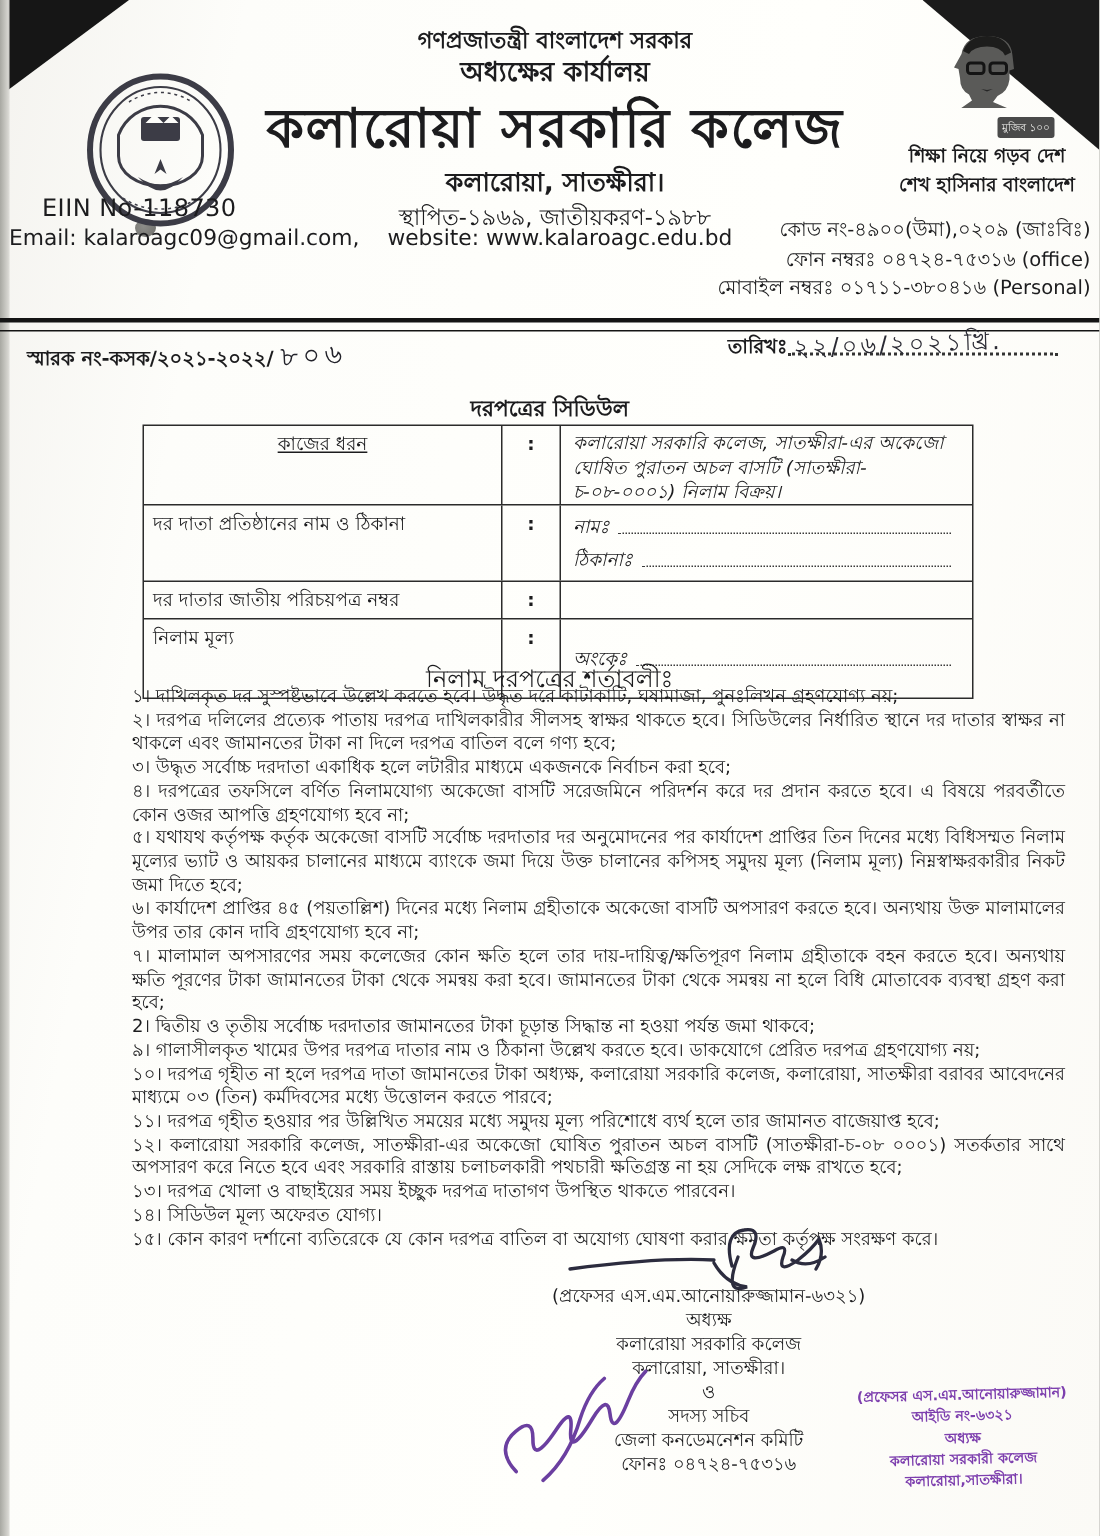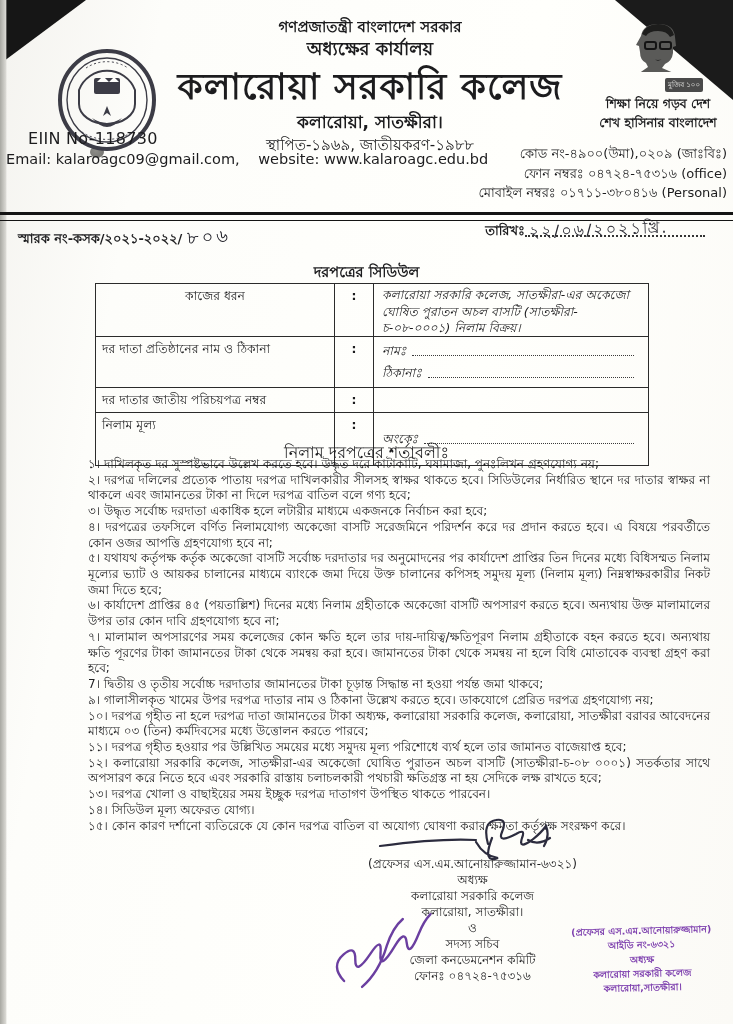--- a/index.html
+++ b/index.html
@@ -53,21 +53,21 @@
   .date-hand{position:absolute;left:4px;top:-18px;font-weight:normal;
     font-size:16px;letter-spacing:2px;transform:rotate(-2deg);color:#2a2a33;white-space:nowrap;}
   
   .sched-title{left:0;width:733px;top:261px;text-align:center;
     font-size:14.5px;font-weight:bold;}
   .sched-table{left:95px;top:283px;width:552px;border:1.6px solid #2b2b2b;}
   .trow{display:flex;border-bottom:1px solid #2b2b2b;}
   .trow:last-child{border-bottom:none;}
   .tcell{font-size:12.3px;line-height:1.35;}
   .lbl{width:238px;padding:4px 6px;box-sizing:border-box;}
-  .lbl.center{text-align:center;}
+  .lbl.center{text-align:center;text-decoration:underline;}
   .sep{width:38px;border-left:1px solid #2b2b2b;border-right:1px solid #2b2b2b;
     text-align:center;padding-top:4px;font-weight:bold;}
   .val{flex:1;padding:3px 8px;box-sizing:border-box;display:flex;
     flex-direction:column;justify-content:space-around;font-style:italic;}
   .dotline{display:flex;align-items:flex-end;}
   .dotfill{flex:1;border-bottom:1.8px dotted #3a3a3a;margin:0 6px 3px 6px;height:1px;}
   
   .terms-head{left:0;width:733px;top:440px;text-align:center;
     font-size:16px;font-weight:normal;}
   .terms{left:88px;top:457px;width:622px;}
@@ -193,21 +193,21 @@
 
   <div class="abs terms-head">নিলাম দরপত্রের শর্তাবলীঃ</div>
   <div class="abs terms">
     <p>১। দাখিলকৃত দর সুস্পষ্টভাবে উল্লেখ করতে হবে। উদ্ধৃত দরে কাটাকাটি, ঘষামাজা, পুনঃলিখন গ্রহণযোগ্য নয়;</p>
     <p>২। দরপত্র দলিলের প্রত্যেক পাতায় দরপত্র দাখিলকারীর সীলসহ স্বাক্ষর থাকতে হবে। সিডিউলের নির্ধারিত স্থানে দর দাতার স্বাক্ষর না থাকলে এবং জামানতের টাকা না দিলে দরপত্র বাতিল বলে গণ্য হবে;</p>
     <p>৩। উদ্ধৃত সর্বোচ্চ দরদাতা একাধিক হলে লটারীর মাধ্যমে একজনকে নির্বাচন করা হবে;</p>
     <p>৪। দরপত্রের তফসিলে বর্ণিত নিলামযোগ্য অকেজো বাসটি সরেজমিনে পরিদর্শন করে দর প্রদান করতে হবে। এ বিষয়ে পরবর্তীতে কোন ওজর আপত্তি গ্রহণযোগ্য হবে না;</p>
     <p>৫। যথাযথ কর্তৃপক্ষ কর্তৃক অকেজো বাসটি সর্বোচ্চ দরদাতার দর অনুমোদনের পর কার্যাদেশ প্রাপ্তির তিন দিনের মধ্যে বিধিসম্মত নিলাম মূল্যের ভ্যাট ও আয়কর চালানের মাধ্যমে ব্যাংকে জমা দিয়ে উক্ত চালানের কপিসহ সমুদয় মূল্য (নিলাম মূল্য) নিম্নস্বাক্ষরকারীর নিকট জমা দিতে হবে;</p>
     <p>৬। কার্যাদেশ প্রাপ্তির ৪৫ (পয়তাল্লিশ) দিনের মধ্যে নিলাম গ্রহীতাকে অকেজো বাসটি অপসারণ করতে হবে। অন্যথায় উক্ত মালামালের উপর তার কোন দাবি গ্রহণযোগ্য হবে না;</p>
     <p>৭। মালামাল অপসারণের সময় কলেজের কোন ক্ষতি হলে তার দায়-দায়িত্ব/ক্ষতিপূরণ নিলাম গ্রহীতাকে বহন করতে হবে। অন্যথায় ক্ষতি পূরণের টাকা জামানতের টাকা থেকে সমন্বয় করা হবে। জামানতের টাকা থেকে সমন্বয় না হলে বিধি মোতাবেক ব্যবস্থা গ্রহণ করা হবে;</p>
-    <p>7। দ্বিতীয় ও তৃতীয় সর্বোচ্চ দরদাতার জামানতের টাকা চূড়ান্ত সিদ্ধান্ত না হওয়া পর্যন্ত জমা থাকবে;</p>
+    <p>2। দ্বিতীয় ও তৃতীয় সর্বোচ্চ দরদাতার জামানতের টাকা চূড়ান্ত সিদ্ধান্ত না হওয়া পর্যন্ত জমা থাকবে;</p>
     <p>৯। গালাসীলকৃত খামের উপর দরপত্র দাতার নাম ও ঠিকানা উল্লেখ করতে হবে। ডাকযোগে প্রেরিত দরপত্র গ্রহণযোগ্য নয়;</p>
     <p>১০। দরপত্র গৃহীত না হলে দরপত্র দাতা জামানতের টাকা অধ্যক্ষ, কলারোয়া সরকারি কলেজ, কলারোয়া, সাতক্ষীরা বরাবর আবেদনের মাধ্যমে ০৩ (তিন) কর্মদিবসের মধ্যে উত্তোলন করতে পারবে;</p>
     <p>১১। দরপত্র গৃহীত হওয়ার পর উল্লিখিত সময়ের মধ্যে সমুদয় মূল্য পরিশোধে ব্যর্থ হলে তার জামানত বাজেয়াপ্ত হবে;</p>
     <p>১২। কলারোয়া সরকারি কলেজ, সাতক্ষীরা-এর অকেজো ঘোষিত পুরাতন অচল বাসটি (সাতক্ষীরা-চ-০৮ ০০০১) সতর্কতার সাথে অপসারণ করে নিতে হবে  এবং সরকারি রাস্তায় চলাচলকারী পথচারী ক্ষতিগ্রস্ত না হয় সেদিকে লক্ষ রাখতে হবে;</p>
     <p>১৩। দরপত্র খোলা ও বাছাইয়ের সময় ইচ্ছুক দরপত্র দাতাগণ উপস্থিত থাকতে পারবেন।</p>
     <p>১৪। সিডিউল মূল্য অফেরত যোগ্য।</p>
     <p>১৫। কোন কারণ দর্শানো ব্যতিরেকে যে কোন দরপত্র বাতিল বা অযোগ্য ঘোষণা করার ক্ষমতা কর্তৃপক্ষ সংরক্ষণ করে।</p>
   </div>
 
   <div class="abs sig1">

